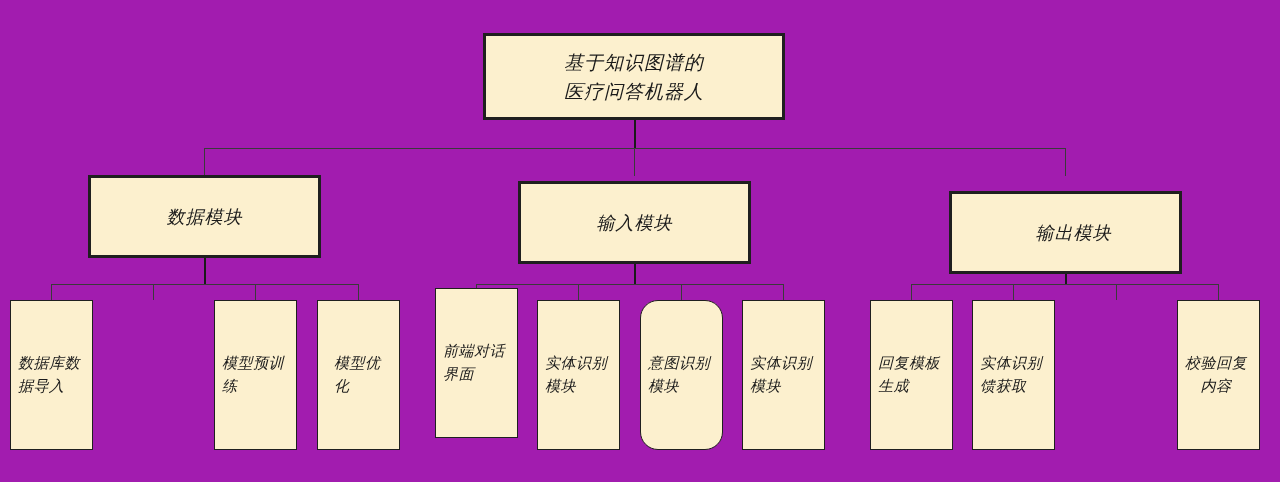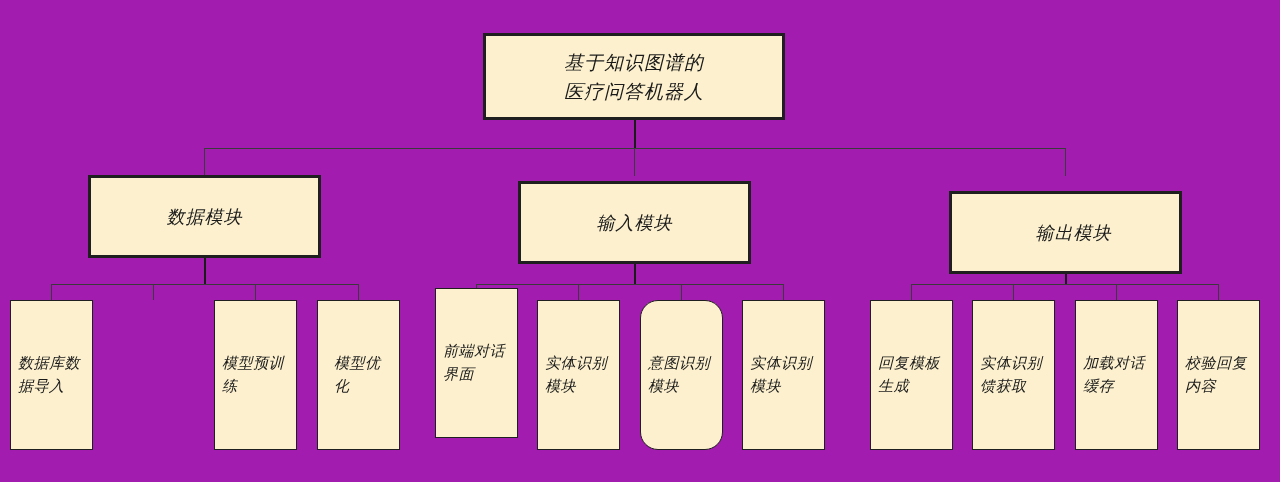--- a/index.html
+++ b/index.html
@@ -131,19 +131,17 @@
 
   <div class="node node-leaf" style="left:742px; top:300px; width:83px; height:150px;">实体识别
 模块</div>
 
   <div class="node node-leaf" style="left:870px; top:300px; width:83px; height:150px;">回复模板
 生成</div>
 
   <div class="node node-leaf" style="left:972px; top:300px; width:83px; height:150px;">实体识别
 馈获取</div>
 
-  <div class="node node-leaf" style="left:1075px; top:300px; width:83px; height:150px;">加载对话
-缓存</div>
 
-  <div class="node node-leaf" style="left:1177px; top:300px; width:83px; height:150px;">校验回复
+  <div class="node node-leaf" style="left:1177px; top:300px; width:83px; height:150px;text-align:center;">校验回复
 内容</div>
 
 </div>
 
 </body></html>

